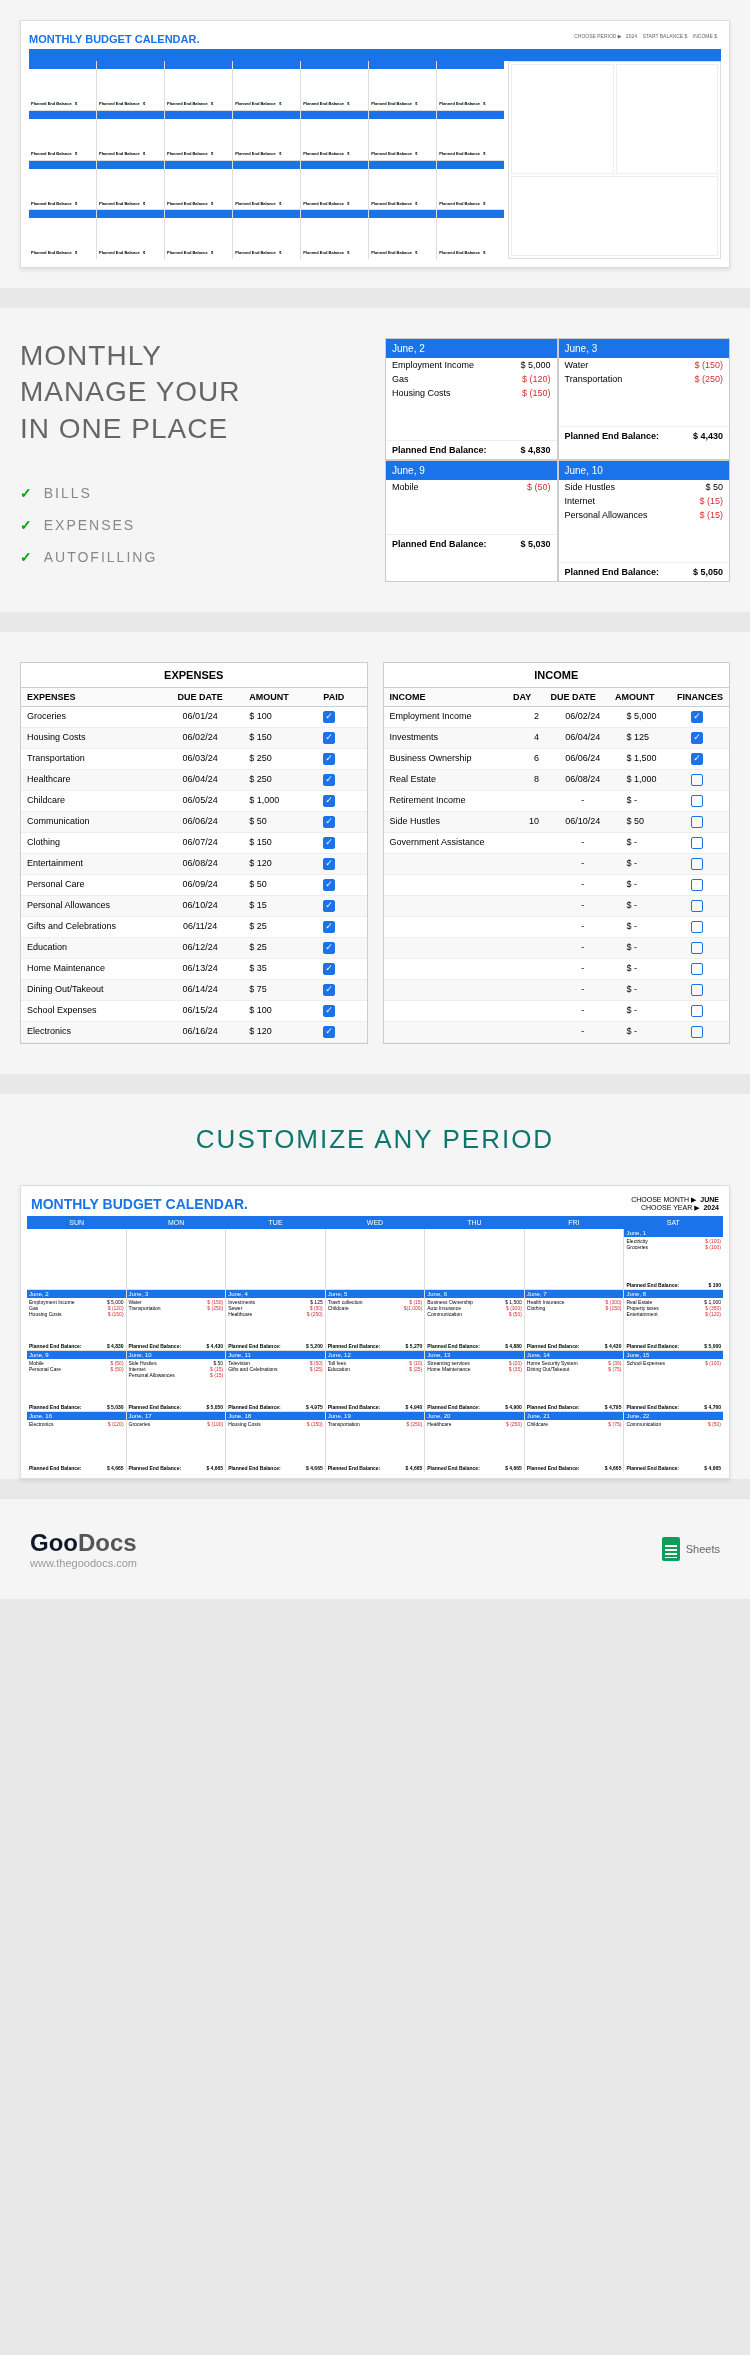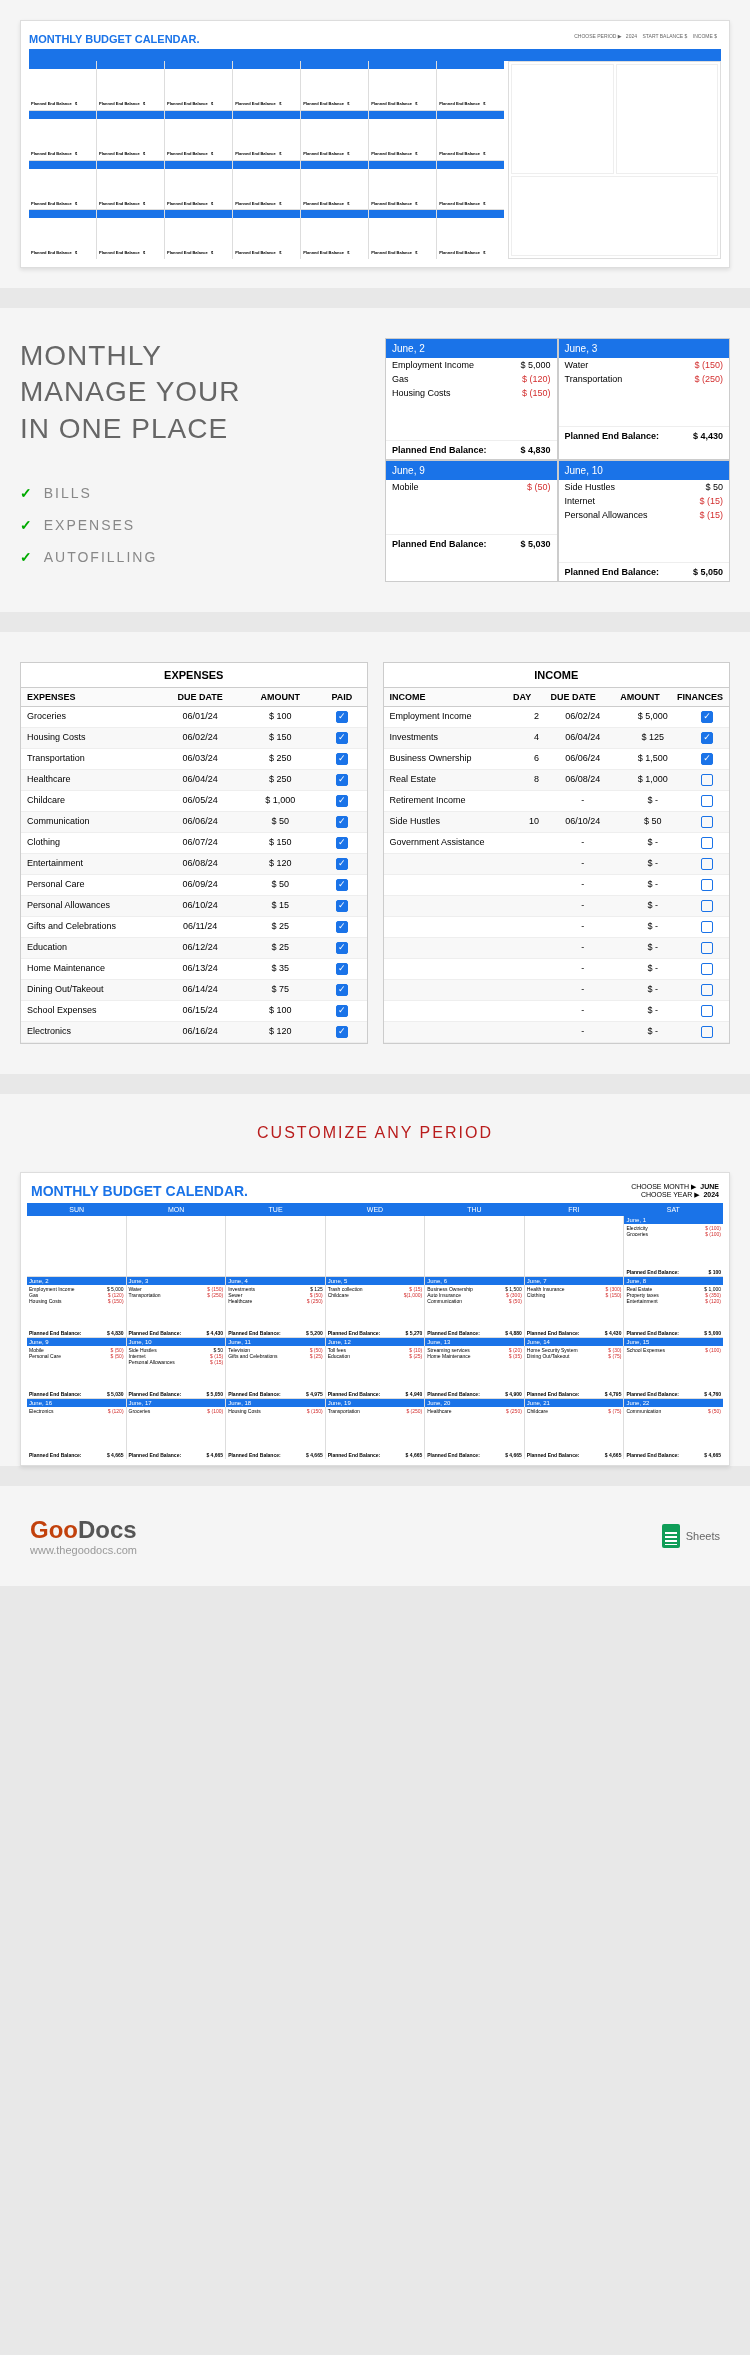--- a/index.html
+++ b/index.html
@@ -26,29 +26,29 @@
 .tables-section{display:flex;gap:15px;padding:30px 20px}
 .tbl{flex:1;background:#fff;border:1px solid #ccc;font-size:9px}
 .tbl-title{text-align:center;font-weight:bold;font-size:11px;padding:6px;border-bottom:1px solid #ccc}
 .tbl-hdr{display:flex;font-weight:bold;border-bottom:1px solid #ccc;background:#fafafa}
 .tbl-hdr>div,.tbl-row>div{padding:4px 6px}
 .tbl-row{display:flex;border-bottom:1px solid #eee}
 .tbl-row:nth-child(even){background:#f8f8f8}
 .c-name{flex:2}
 .c-day{flex:0.6;text-align:right}
 .c-date{flex:1.2;text-align:center}
-.c-amt{flex:1;text-align:center}
-.c-chk{flex:0.6;text-align:center}
+.c-amt{flex:1;text-align:left}
+.c-chk{flex:0.6;}
 .chk{display:inline-block;width:12px;height:12px;border:1.5px solid #1a73e8;border-radius:2px;vertical-align:middle}
 .chk.on{background:#1a73e8;position:relative}
 .chk.on::after{content:"✓";color:#fff;font-size:9px;position:absolute;top:-1px;left:1px}
-.customize-title{text-align:center;font-size:16px;font-weight:300;color:#b91c1c;letter-spacing:2px;padding:30px}
+.customize-title{text-align:center;font-size:26px;font-weight:300;color:#0f766e;letter-spacing:2px;padding:30px}
 .footer{display:flex;justify-content:space-between;align-items:center;padding:30px;background:#f5f5f5}
 .logo{font-size:24px;font-weight:bold}
-.logo-goo{color:#c2410c}
+.logo-goo{color:#0f172a}
 .logo-docs{color:#555}
 .logo-sub{font-size:11px;color:#999}
 .sheets-badge{display:flex;align-items:center;gap:6px;font-size:11px;color:#666}
 .sheets-icon{width:18px;height:24px;background:#0f9d58;border-radius:2px;position:relative}
 .sheets-icon::after{content:"";position:absolute;top:8px;left:3px;right:3px;bottom:3px;background:repeating-linear-gradient(#fff,#fff 2px,#0f9d58 2px,#0f9d58 4px)}
 .mini-cal{background:#fff;border:1px solid #ddd;padding:6px;box-shadow:0 2px 4px rgba(0,0,0,0.1);margin:0 20px 20px}
 .mini-top{display:flex;justify-content:space-between;align-items:flex-start}
 .mini-title{font-size:14px;font-weight:bold;color:#1a73e8;padding:4px}
 .mini-choose{font-size:7px;text-align:right;padding:4px}
 .mini-hdr{display:grid;grid-template-columns:repeat(7,1fr);background:#1a73e8;color:#fff;font-size:7px}

